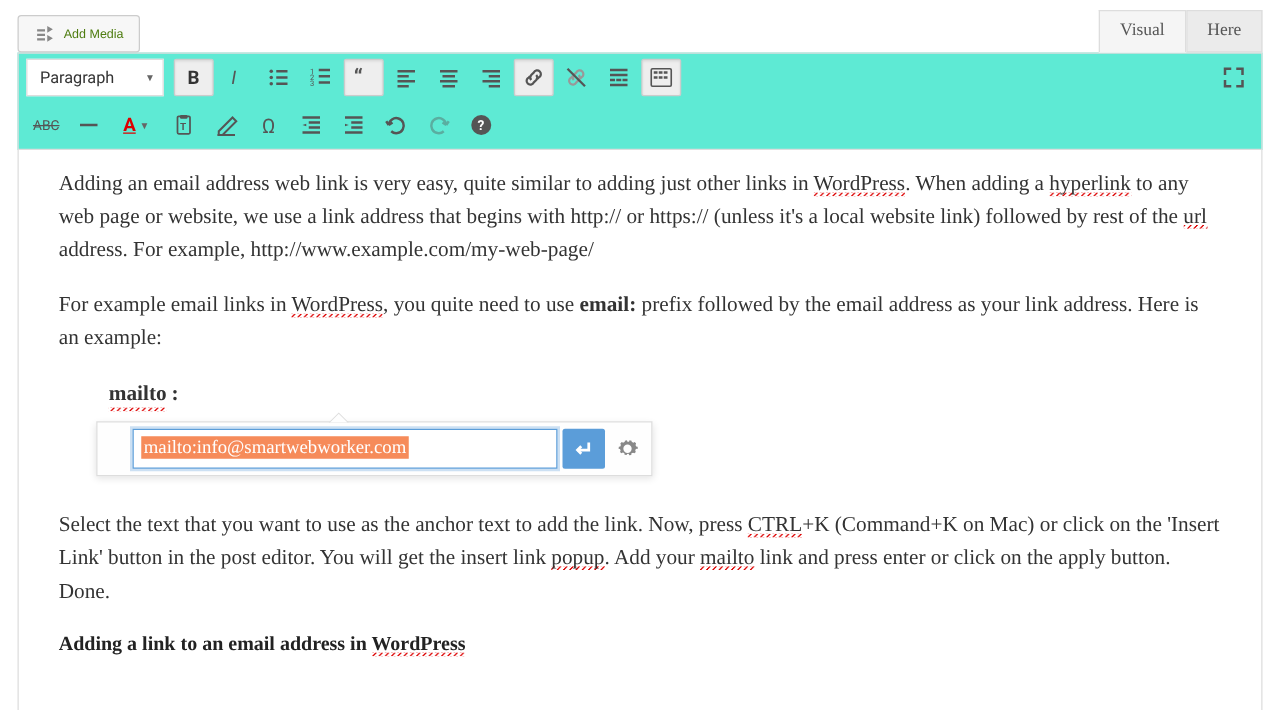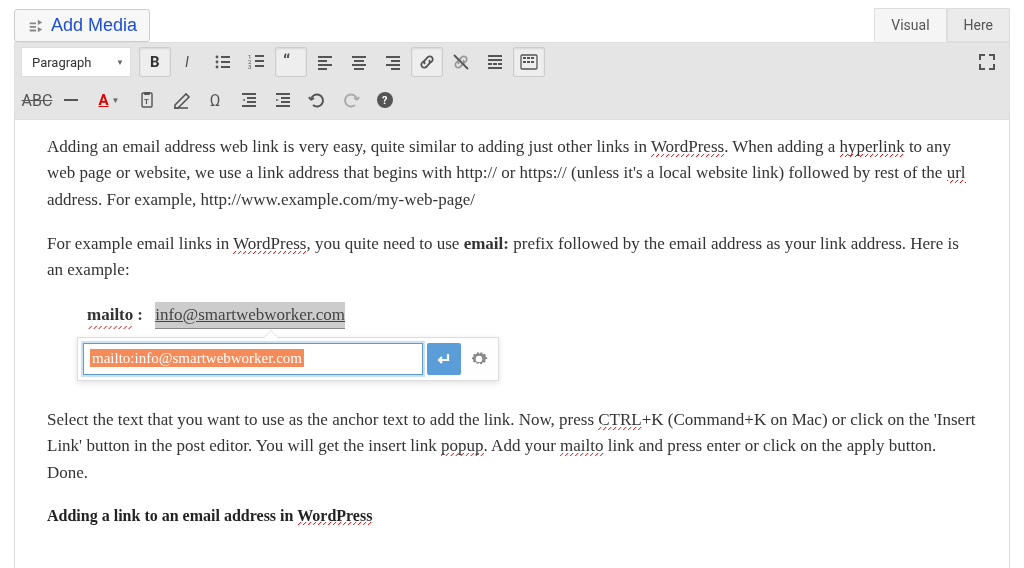--- a/index.html
+++ b/index.html
@@ -1,42 +1,42 @@
 <!DOCTYPE html>
 <html><head>
 <meta charset="utf-8">
 <style>
   * { box-sizing: border-box; margin: 0; padding: 0; }
   body { font-family: -apple-system, BlinkMacSystemFont, "Segoe UI", Roboto, sans-serif; background: #fff; font-size: 14px; color: #222; padding: 8px 14px; }
   .top-row { display:flex; align-items:flex-end; justify-content:space-between; }
-  .add-media-btn { display:inline-flex; align-items:center; gap:6px; border:1px solid #ccc; background:#f7f7f7; color:#1d4ed8; font-size:18px; padding:5px 12px; border-radius:3px; cursor:pointer; }
+  .add-media-btn { display:inline-flex; align-items:center; gap:6px; border:1px solid #ccc; background:#f7f7f7; color:#4d7c0f; font-size:10px; padding:5px 12px; border-radius:3px; cursor:pointer; }
   .add-media-btn .icon { width:18px; height:18px; display:inline-flex; align-items:center; justify-content:center; }
   .tabs { display:flex; }
-  .tab { padding:8px 16px; background:#ebebeb; color:#555; border:1px solid #ddd; cursor:pointer; position:relative; font-size:14px; }
+  .tab { padding:8px 16px; background:#ebebeb; color:#555; border:1px solid #ddd; cursor:pointer; position:relative; font-size:14px;font-family:Liberation Serif, serif; }
   .tab.active { background:#f5f5f5; border-bottom-color:#f5f5f5; color:#555; z-index:2; }
-  .toolbar-wrap { border:1px solid #ddd; background:#e5e5e5; margin-top:0; }
+  .toolbar-wrap { border:1px solid #ddd; background:#5eead4; margin-top:0; }
   .toolbar { display:flex; align-items:center; gap:2px; padding:4px 6px; position:relative; }
   .tb-btn { width:32px; height:30px; display:inline-flex; align-items:center; justify-content:center; border:1px solid transparent; border-radius:2px; cursor:pointer; color:#555; }
   .tb-btn.active { border-color:#ccc; background:#eee; box-shadow:inset 0 1px 2px rgba(0,0,0,0.1); }
   .tb-btn svg { width:20px; height:20px; }
   .format-select { height:30px; background:#fff; border:1px solid #ddd; font-size:13px; color:#333; display:inline-flex; align-items:center; padding:0 20px 0 10px; position:relative; width:110px; cursor:pointer; margin-right:6px; }
   .format-select::after { content:"▼"; font-size:8px; position:absolute; right:6px; color:#666; }
   .fullscreen-btn { position:absolute; right:6px; top:4px; }
   .strike { text-decoration: line-through; }
   .color-A { font-weight:bold; color:#d00; text-decoration: underline; }
   .content-area { border:1px solid #ddd; border-top:none; padding:14px 32px 40px; font-family: Georgia, "Times New Roman", serif; font-size:17px; color:#333; line-height:1.55; min-height:430px; }
   .content-area p { margin-bottom:18px; }
   .squiggle-red { background-image:linear-gradient(135deg, transparent 40%, #d00 40%, #d00 60%, transparent 60%); background-size:5px 3px; background-repeat:repeat-x; background-position:bottom; padding-bottom:1px; }
   .example-line { padding-left:40px; margin-bottom:8px; display:flex; align-items:center; gap:4px; }
   .bold { font-weight:bold; }
   .selected-link { background:#ccc; color:#444; text-decoration:underline; border-bottom:1px solid #888; }
   .link-popup { margin-left:30px; display:flex; align-items:center; gap:4px; border:1px solid #ddd; background:#fefefe; padding:5px; width:fit-content; position:relative; box-shadow:0 2px 6px rgba(0,0,0,0.12); margin-bottom:26px; }
   .link-popup::before { content:""; position:absolute; top:-8px; left:185px; width:0; height:0; border-left:8px solid transparent; border-right:8px solid transparent; border-bottom:8px solid #ddd; }
   .link-popup::after { content:""; position:absolute; top:-7px; left:186px; width:0; height:0; border-left:7px solid transparent; border-right:7px solid transparent; border-bottom:7px solid #fefefe; }
-  .link-input { width:340px; height:32px; border:1px solid #5b9dd9; background:#fff; font-size:15px; padding:3px 6px; color:#333; outline:2px solid rgba(91,157,217,0.3); }
+  .link-input { width:340px; height:32px; border:1px solid #5b9dd9; background:#fff; font-size:15px; padding:3px 6px; color:#333; outline:2px solid rgba(91,157,217,0.3);margin-left:23px; }
   .link-input .highlighted { background:#f68b5a; color:#fff; padding:1px 2px; }
   .apply-btn { width:34px; height:32px; background:#5b9dd9; color:#fff; display:inline-flex; align-items:center; justify-content:center; border-radius:2px; cursor:pointer; }
   .gear-btn { width:28px; height:32px; display:inline-flex; align-items:center; justify-content:center; color:#888; cursor:pointer; }
   h2.wp { font-family: Georgia, serif; font-size:16px; font-weight:bold; color:#222; }
 </style>
 </head>
 <body>
 
 <div class="top-row">
   <button class="add-media-btn">
@@ -152,21 +152,21 @@
       </div>
     <div class="tb-btn fullscreen-btn">
         <svg viewBox="0 0 20 20" fill="none" stroke="#555" stroke-width="2">
           <path d="M3 8V3h5M17 8V3h-5M3 12v5h5M17 12v5h-5"></path>
         </svg>
       </div>
   </div>
 
   <div class="toolbar">
     <div class="tb-btn">
-        <span style="font-size:16px;color:#555" class="strike">ABC</span>
+        <span style="font-size:11px;color:#555" class="strike">ABC</span>
       </div>
     <div class="tb-btn">
         <svg viewBox="0 0 20 20">
           <rect x="3" y="9" width="14" height="2" fill="#555"></rect>
         </svg>
       </div>
     <div class="tb-btn" style="width:40px">
         <span class="color-A" style="font-size:15px">A</span>
         <span style="font-size:8px;margin-left:3px;color:#666">▼</span>
       </div>
@@ -226,21 +226,21 @@
 </div>
 
 <div class="content-area">
   <p>
     <span>Adding an email address web link is very easy, quite similar to adding just other links in </span><span class="squiggle-red">WordPress</span><span>. When adding a </span><span class="squiggle-red">hyperlink</span><span> to any web page or website, we use a link address that begins with http:// or https:// (unless it's a local website link) followed by rest of the </span><span class="squiggle-red">url</span><span> address. For example, http://www.example.com/my-web-page/</span>
   </p>
   <p>
     <span>For example email links in </span><span class="squiggle-red">WordPress</span><span>, you quite need to use </span><span class="bold">email:</span><span> prefix followed by the email address as your link address. Here is an example:</span>
   </p>
   <div class="example-line">
-    <span class="bold squiggle-red">mailto</span><span class="bold">:</span>&nbsp;<span class="selected-link">info@smartwebworker.com</span>
+    <span class="bold squiggle-red">mailto</span><span class="bold">:</span>&nbsp;
   </div>
   <div class="link-popup">
     <div class="link-input"><span class="highlighted">mailto:info@smartwebworker.com</span></div>
     <div class="apply-btn">
       <svg width="20" height="20" viewBox="0 0 20 20" fill="none" stroke="#fff" stroke-width="2.2">
           <path d="M14 5v6H5"></path>
           <path d="M8 8l-3 3 3 3"></path>
         </svg>
     </div>
     <div class="gear-btn">

